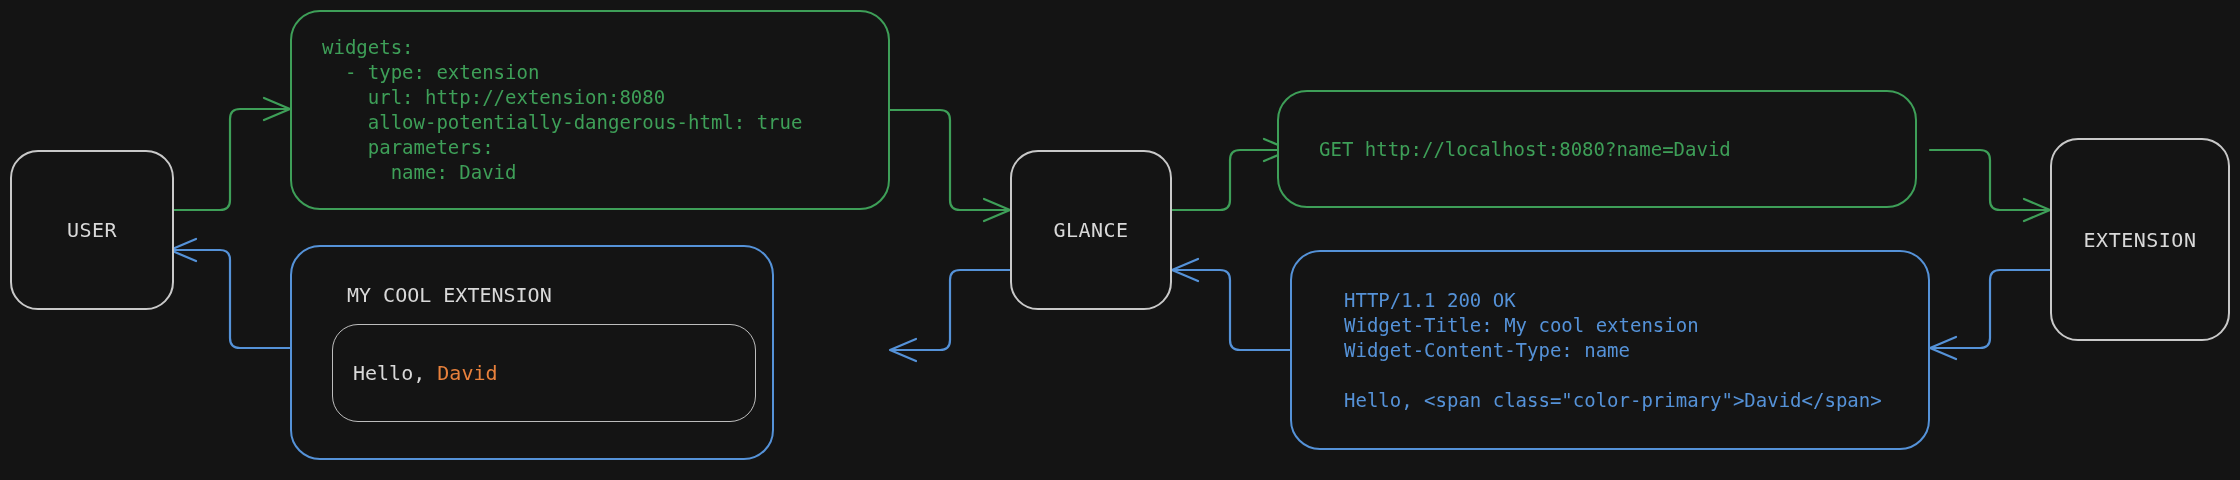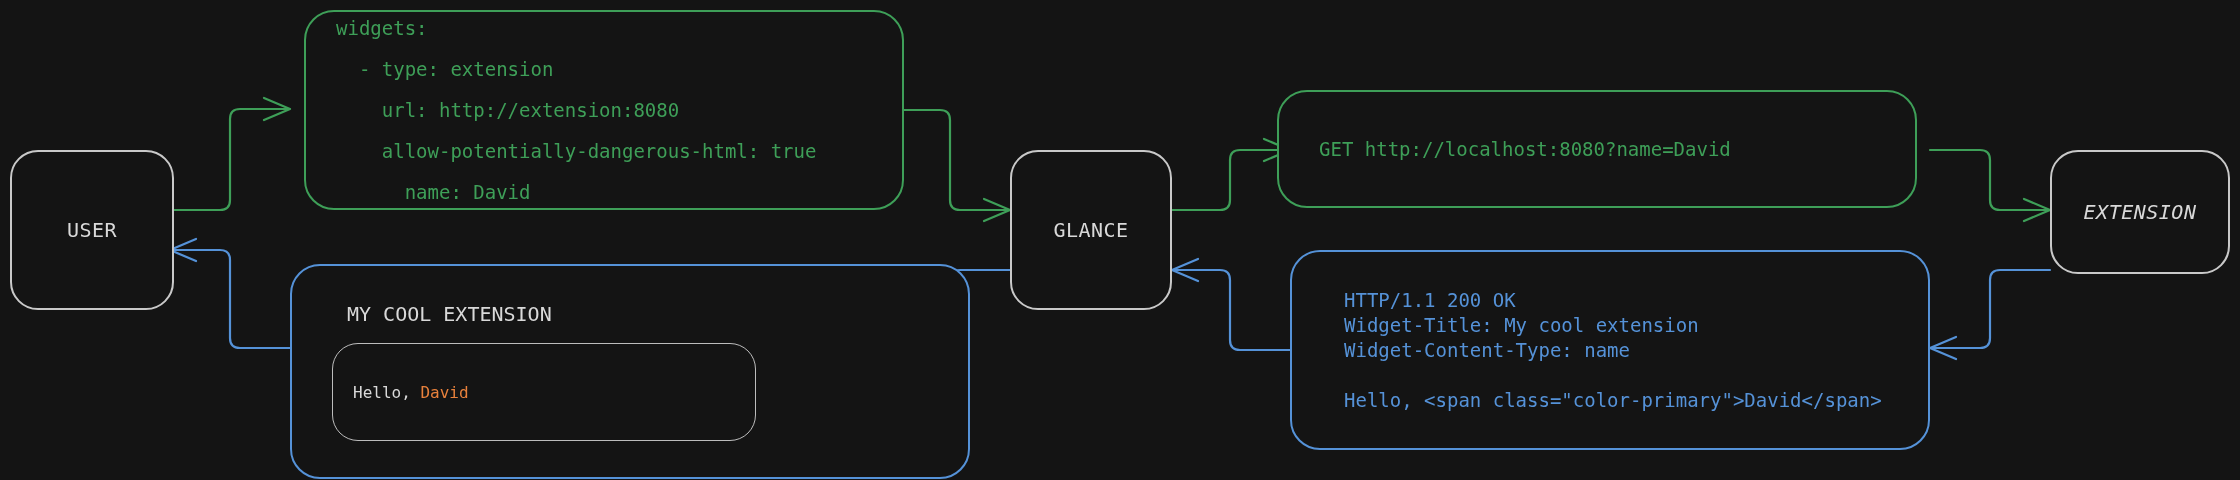--- a/index.html
+++ b/index.html
@@ -37,47 +37,47 @@
     align-items: center;
     justify-content: center;
     color: var(--text-light, #d9d9d9);
     font-size: 20px;
     letter-spacing: 0.5px;
     box-sizing: border-box;
     background: var(--background, #141414);
   }
   #node-user      { left: 10px;   top: 150px; width: 164px; height: 160px; }
   #node-glance    { left: 1010px; top: 150px; width: 162px; height: 160px; }
-  #node-extension { left: 2050px; top: 150px; width: 180px; height: 124px; font-style: italic; }
+  #node-extension { left: 2050px; top: 138px; width: 180px; height: 203px; }
 
   .codebox {
     position: absolute;
     border-radius: 30px;
     box-sizing: border-box;
     display: flex;
     flex-direction: column;
     justify-content: center;
     font-size: 19px;
     background: var(--background, #141414);
   }
   .codebox.green { border: 2px solid var(--green, #3e9f58); color: var(--green, #3e9f58); }
   .codebox.blue  { border: 2px solid var(--blue, #5592d8);  color: var(--blue, #5592d8); }
-  #box-config   { left: 304px;  top: 10px;  width: 600px; height: 200px; padding-left: 30px; gap: 16px; }
+  #box-config   { left: 290px;  top: 10px;  width: 600px; height: 200px; padding-left: 30px; }
   #box-request  { left: 1277px; top: 90px;  width: 640px; height: 118px; padding-left: 40px; }
   #box-response { left: 1290px; top: 250px; width: 640px; height: 200px; padding-left: 52px; }
   .code-line {
     height: 25px;
     line-height: 25px;
     white-space: pre;
   }
 
   #box-widget {
     position: absolute;
-    left: 290px; top: 264px;
-    width: 680px; height: 215px;
+    left: 290px; top: 245px;
+    width: 484px; height: 215px;
     border: 2px solid var(--blue, #5592d8);
     border-radius: 30px;
     box-sizing: border-box;
     background: var(--background, #141414);
   }
   .widget-title {
     position: absolute;
     left: 55px; top: 36px;
     color: var(--text-light, #d9d9d9);
     font-size: 20px;
@@ -86,21 +86,21 @@
   .greeting-box {
     position: absolute;
     left: 40px; top: 77px;
     width: 424px; height: 98px;
     border: 1.5px solid var(--inner-border, #bdbdbd);
     border-radius: 26px;
     box-sizing: border-box;
     display: flex;
     align-items: center;
     padding-left: 20px;
-    font-size: 16px;
+    font-size: 20px;
   }
   .greeting-prefix { color: var(--text-light, #d9d9d9); white-space: pre; }
   .greeting-name   { color: var(--orange, #e8813c); white-space: pre; }
 </style>
 </head>
 <body>
 
 <div class="canvas">
 
   <svg class="arrows" viewBox="0 0 2240 480">
@@ -124,20 +124,21 @@
   </div>
   <div class="node" id="node-extension">
     <span>EXTENSION</span>
   </div>
 
   <div class="codebox green" id="box-config">
     <div class="code-line">widgets:</div>
     <div class="code-line">  - type: extension</div>
     <div class="code-line">    url: http://extension:8080</div>
     <div class="code-line">    allow-potentially-dangerous-html: true</div>
+    <div class="code-line">    parameters:</div>
     <div class="code-line">      name: David</div>
   </div>
 
   <div class="codebox green" id="box-request">
     <div class="code-line">GET http://localhost:8080?name=David</div>
   </div>
 
   <div class="codebox blue" id="box-response">
     <div class="code-line">HTTP/1.1 200 OK</div>
     <div class="code-line">Widget-Title: My cool extension</div>

